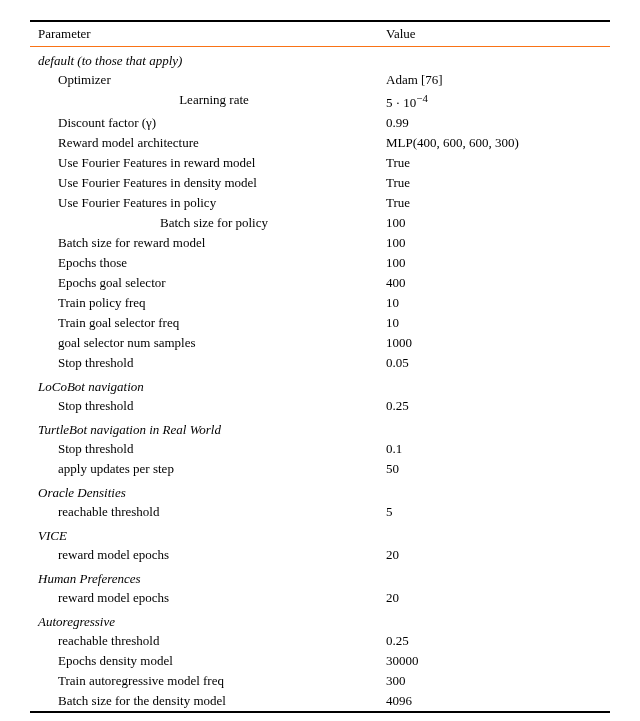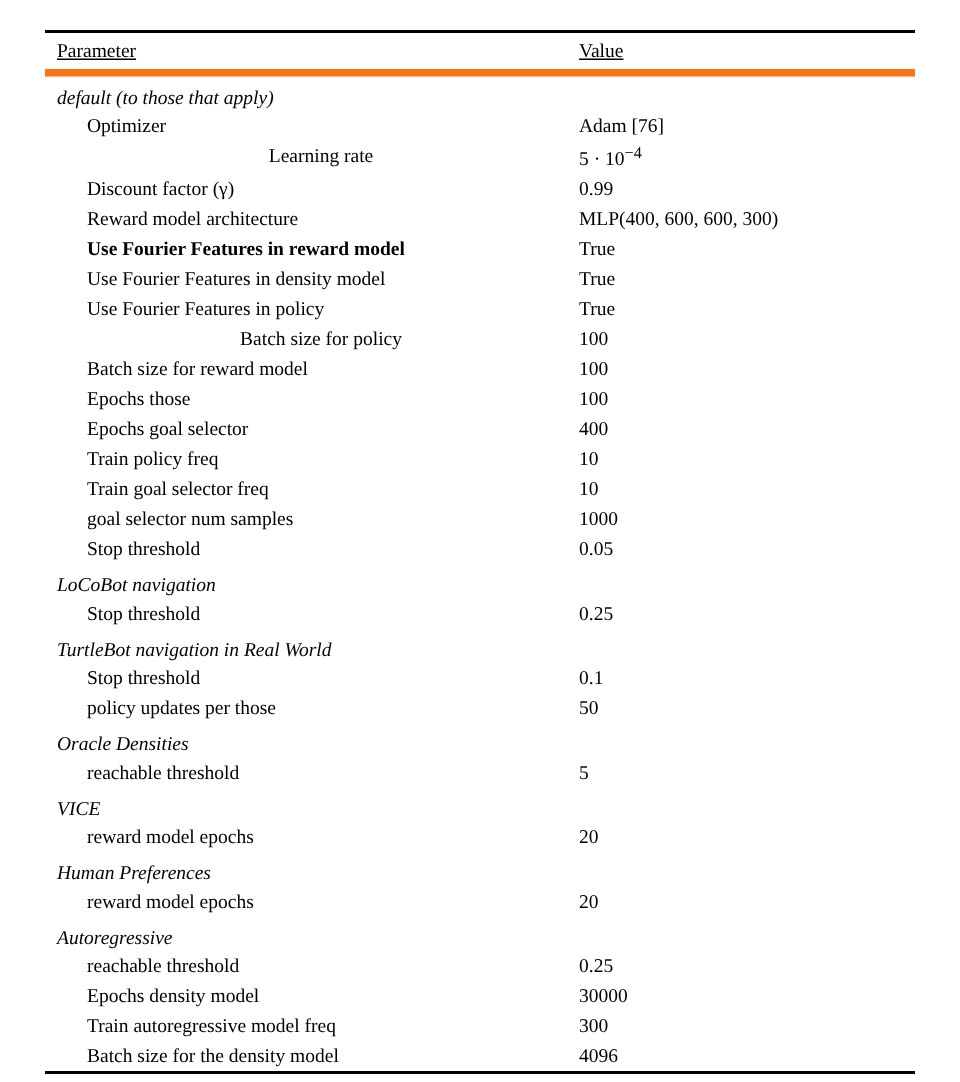--- a/index.html
+++ b/index.html
@@ -18,22 +18,21 @@
     .table-container {
       width: 100%;
     }
     table {
       width: 100%;
       border-collapse: collapse;
       border-top: 2px solid #000;
       border-bottom: 2px solid #000;
     }
     thead tr {
-      border-bottom: 5px solid #f97316;
-      text-decoration: underline;
+      border-bottom: 1px solid #f97316;
     }
     th {
       font-weight: normal;
       text-align: left;
       padding: 4px 8px;
       font-size: 13px;
     }
     td {
       padding: 2px 8px;
       vertical-align: top;
@@ -75,21 +74,21 @@
         </tr>
         <tr class="indent-1">
           <td style="padding-left: 28px;">Discount factor (γ)</td>
           <td>0.99</td>
         </tr>
         <tr class="indent-1">
           <td style="padding-left: 28px;">Reward model architecture</td>
           <td>MLP(400, 600, 600, 300)</td>
         </tr>
         <tr class="indent-1">
-          <td style="padding-left: 28px; font-weight: bold;">Use Fourier Features in reward model</td>
+          <td style="padding-left: 28px;">Use Fourier Features in reward model</td>
           <td>True</td>
         </tr>
         <tr class="indent-1">
           <td style="padding-left: 28px;">Use Fourier Features in density model</td>
           <td>True</td>
         </tr>
         <tr class="indent-1">
           <td style="padding-left: 28px;">Use Fourier Features in policy</td>
           <td>True</td>
         </tr>
@@ -133,21 +132,21 @@
           <td>0.25</td>
         </tr>
         <tr class="section-header">
           <td colspan="2" style="">TurtleBot navigation in Real World</td>
         </tr>
         <tr class="indent-1">
           <td style="padding-left: 28px;">Stop threshold</td>
           <td>0.1</td>
         </tr>
         <tr class="indent-1">
-          <td style="padding-left: 28px;">policy updates per those</td>
+          <td style="padding-left: 28px;">apply updates per step</td>
           <td>50</td>
         </tr>
         <tr class="section-header">
           <td colspan="2" style="font-style: italic;">Oracle Densities</td>
         </tr>
         <tr class="indent-1">
           <td style="padding-left: 28px;">reachable threshold</td>
           <td>5</td>
         </tr>
         <tr class="section-header">

